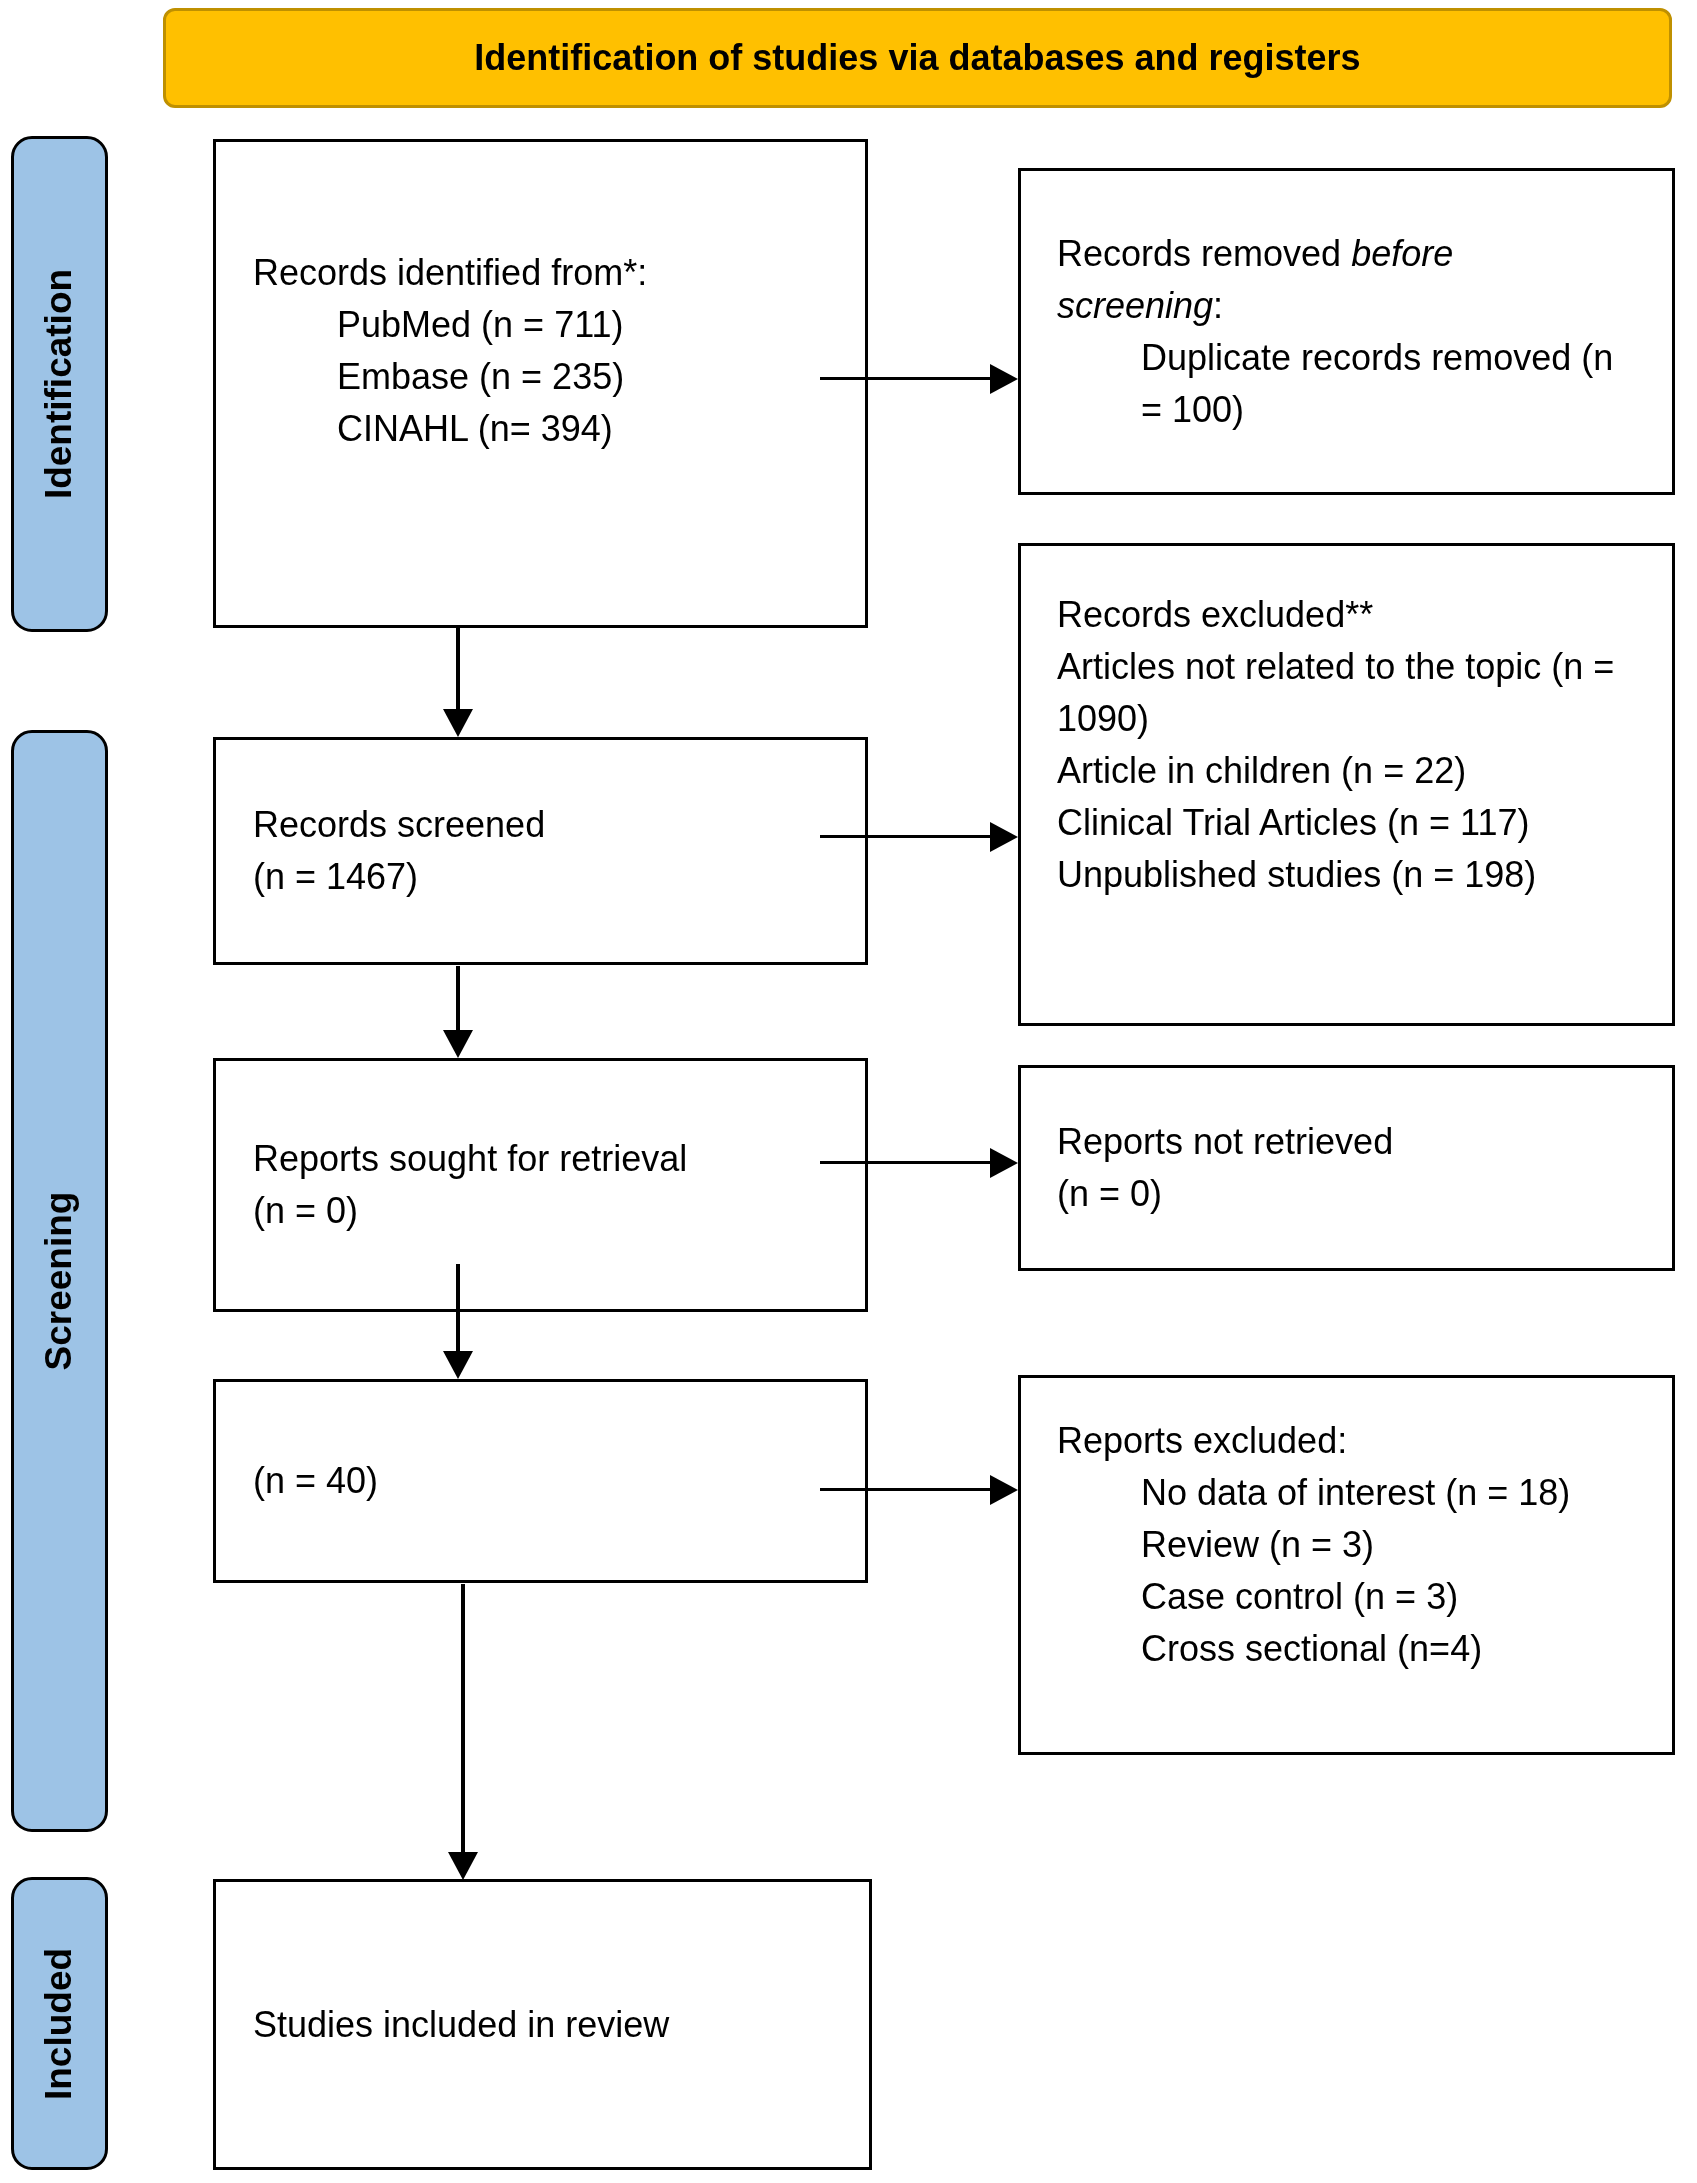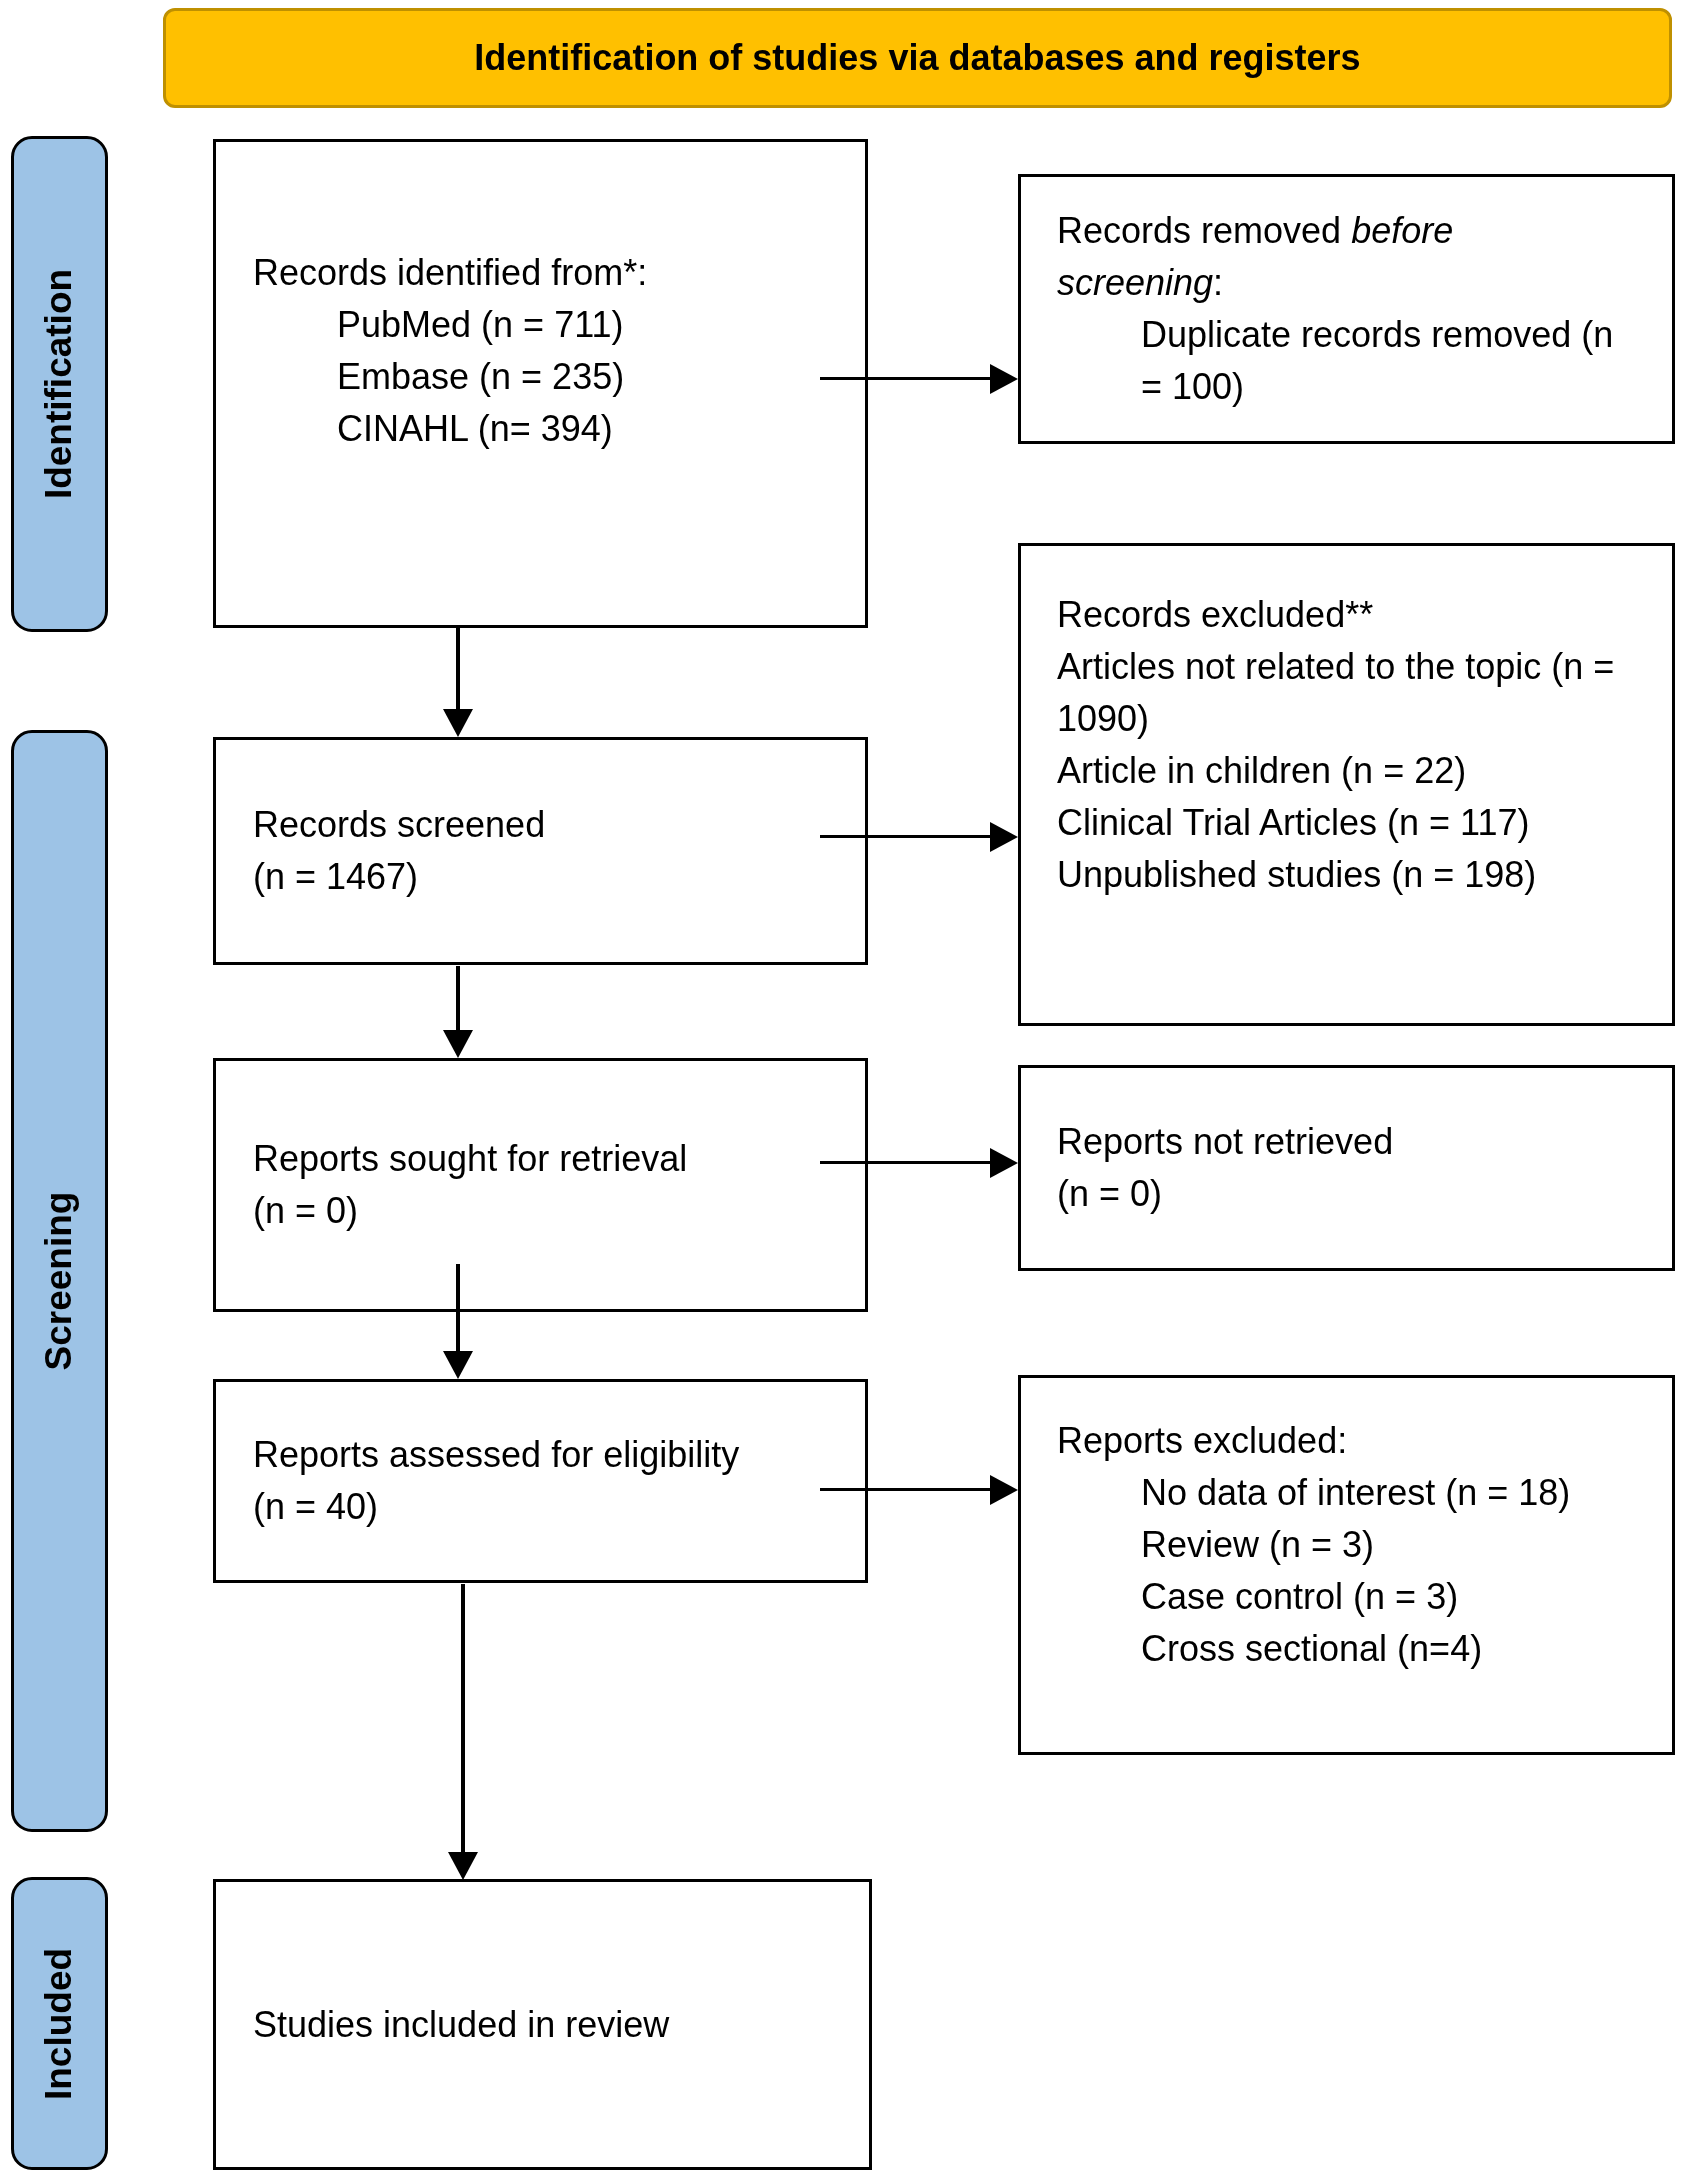--- a/index.html
+++ b/index.html
@@ -60,21 +60,21 @@
   .right-col { left: 1018px; width: 657px; }
   .center { justify-content: center; }
   .pad { padding-left: 37px; padding-right: 30px; margin-left: 48px; }
 
   .box-records-identified { top: 139px;  height: 489px; padding-top: 105px; }
   .box-records-screened   { top: 737px;  height: 228px; }
   .box-reports-sought     { top: 1058px; height: 254px; }
   .box-reports-assessed   { top: 1379px; height: 204px; }
   .box-studies-included   { top: 1879px; height: 291px; width: 659px; }
 
-  .box-records-removed    { top: 174px;  height: 270px; padding-left: 36px; padding-right: 52px; }
+  .box-records-removed    { top: 168px;  height: 327px; padding-left: 36px; padding-right: 52px; }
   .box-records-excluded   { top: 543px;  height: 483px; padding-top: 43px; padding-left: 36px; padding-right: 52px; }
   .box-reports-not-retrieved { top: 1065px; height: 206px; padding-left: 36px; padding-right: 30px; }
   .box-reports-excluded   { top: 1375px; height: 380px; padding-top: 37px; padding-left: 36px; padding-right: 30px; }
 
   .indent { padding-left: 84px; }
   .force-narrow { max-width: 404px; }
   .em { font-style: italic; }
 
   
   .arrow-h {
@@ -140,21 +140,20 @@
     <div>Records screened</div>
     <div>(n = 1467)</div>
   </div>
 
   <div class="box left-col pad center box-reports-sought">
     <div>Reports sought for retrieval</div>
     <div>(n = 0)</div>
   </div>
 
   <div class="box left-col pad center box-reports-assessed">
-    <div>Reports assessed for eligibility</div>
     <div>(n = 40)</div>
   </div>
 
   <div class="box left-col pad center box-studies-included">
     <div>Studies included in review</div>
   </div>
 
   <div class="box right-col center box-records-removed">
     <div class="force-narrow">
       <span>Records removed </span><span class="em">before screening</span><span>:</span>

